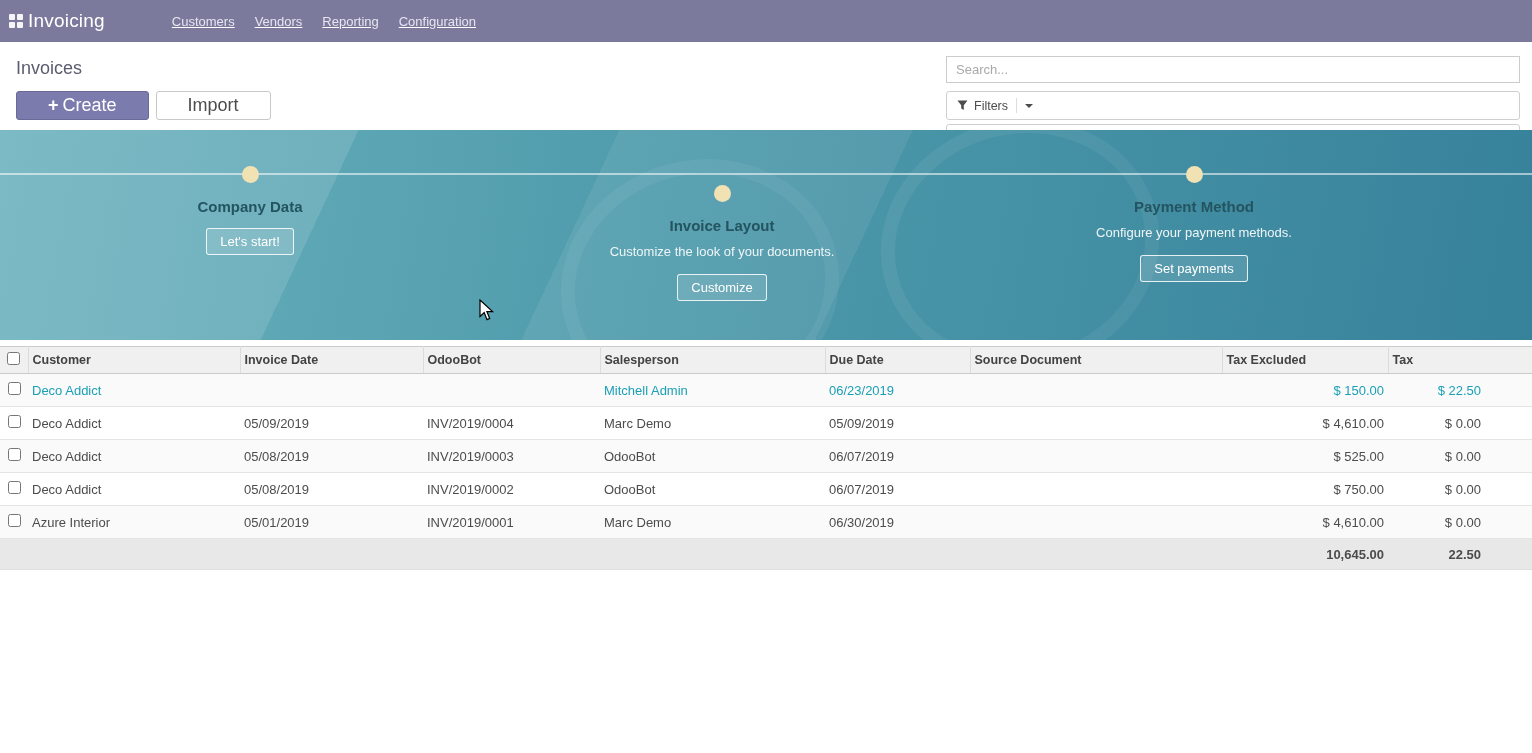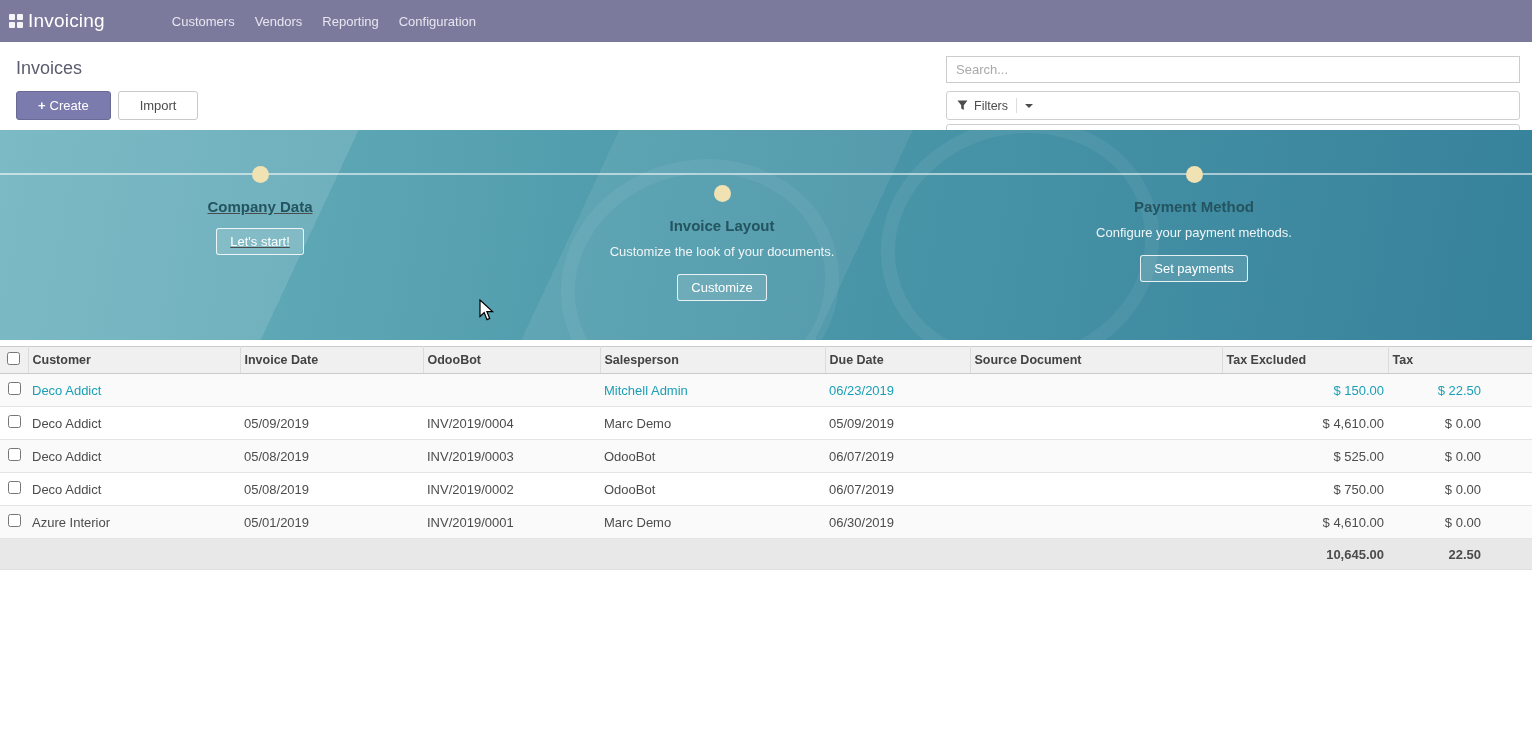--- a/index.html
+++ b/index.html
@@ -15,30 +15,30 @@
   .navbar {
     height:42px; background:#7b7a9d;
     display:flex; align-items:center; color:#fff;
   }
   .apps-icon {
     width:14px; height:14px; margin-left:9px;
     display:grid; grid-template-columns:1fr 1fr; gap:2px; cursor:pointer;
   }
   .apps-icon span { background:#fff; opacity:.92; border-radius:1px; }
   .brand { font-size:19px; margin-left:5px; font-weight:400; letter-spacing:.2px; cursor:pointer; }
-  .nav-links { display:flex; margin-left:57px; }
+  .nav-links { display:flex; margin-left:57px;text-decoration:underline; }
   .nav-links a { color:#e6e6f0; font-size:13px; padding:0 10px; text-decoration:none; cursor:pointer; }
 
   
   .control-panel { position:relative; height:88px; }
   .cp-left { padding:16px 0 0 16px; }
   .cp-title { font-size:18px; color:#5c5c6e; }
   .cp-buttons { margin-top:12px; display:flex; gap:7px; }
   .btn {
-    font-size:13px; padding:5px 21px; border-radius:3px;
+    font-size:18px; padding:5px 31px; border-radius:3px;
     border:1px solid #c9c9c9; background:#fff; color:#4c4c4c; cursor:pointer;
     line-height:17px; font-family:inherit;
   }
   .btn-primary { background:#7c7bad; border-color:#6b6a97; color:#fff; }
   .btn-primary .plus { font-weight:bold; margin-right:4px; }
   .cp-right { position:absolute; top:14px; right:12px; width:574px; }
   .search-input {
     width:100%; height:27px; border:1px solid #ccc; background:#fff;
     padding:0 9px; font-size:13px; color:#555; font-family:inherit; outline:none;
   }
@@ -68,21 +68,21 @@
     content:""; position:absolute; inset:0;
     background:
       linear-gradient(115deg, rgba(255,255,255,.12) 0 22%, rgba(255,255,255,0) 22% 38%,
                       rgba(255,255,255,.07) 38% 56%, rgba(255,255,255,0) 56%);
   }
   .lens { position:absolute; border:14px solid rgba(255,255,255,.06); border-radius:50%; }
   .lens1 { width:280px; height:250px; left:560px; top:30px; transform:rotate(-14deg); }
   .lens2 { width:280px; height:250px; left:880px; top:-10px; transform:rotate(-14deg); }
   .timeline-line { position:absolute; top:43px; left:0; right:0; height:2px; background:rgba(255,255,255,.55); }
   .step { position:absolute; top:0; width:280px; display:flex; flex-direction:column; align-items:center; }
-  .step-1 { left:120px;text-decoration:underline; } .step-2 { left:582px;margin-top:19px; } .step-3 { left:1054px; }
+  .step-1 { left:110px; } .step-2 { left:582px;margin-top:19px; } .step-3 { left:1054px; }
   .dot { width:17px; height:17px; border-radius:50%; background:#f1e2b3; margin-top:36px; position:relative; z-index:1; }
   .step h3 { margin-top:15px; font-size:15px; font-weight:bold; color:#23545f; }
   .step p { margin-top:8px; font-size:13px; line-height:19px; color:#eef5f6; text-align:center; max-width:228px; }
   .step .step-btn {
     margin-top:13px; padding:5px 13px; font-size:13px; border-radius:3px;
     border:1px solid rgba(255,255,255,.85); background:rgba(255,255,255,.12);
     color:#fff; cursor:pointer; font-family:inherit;
   }
 
   

